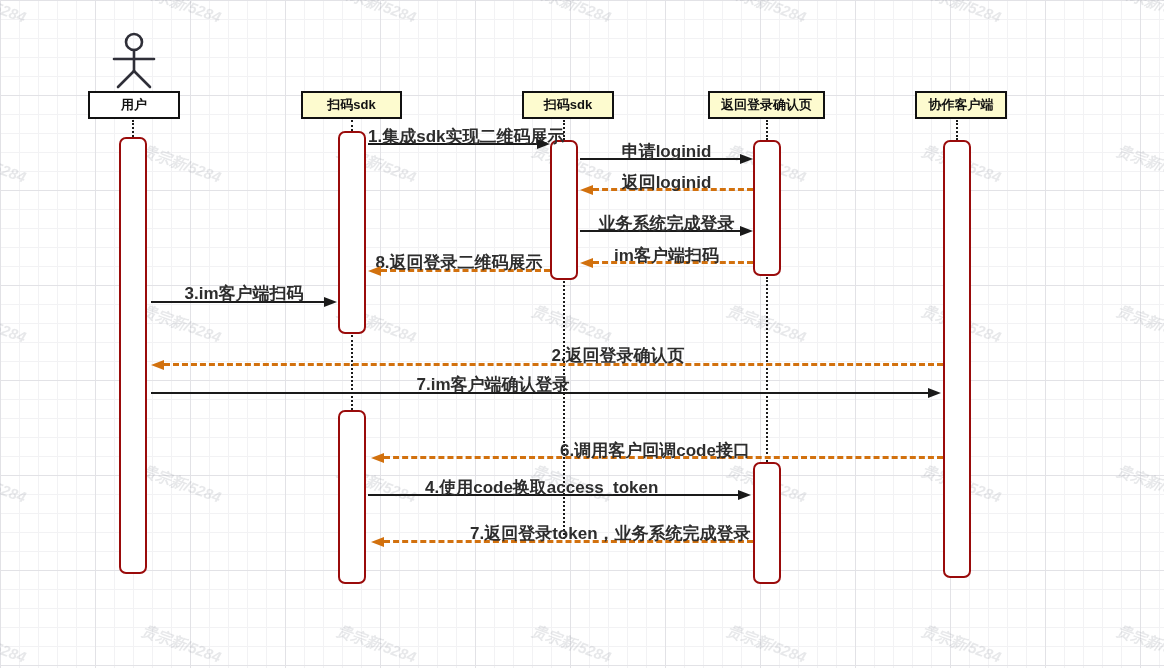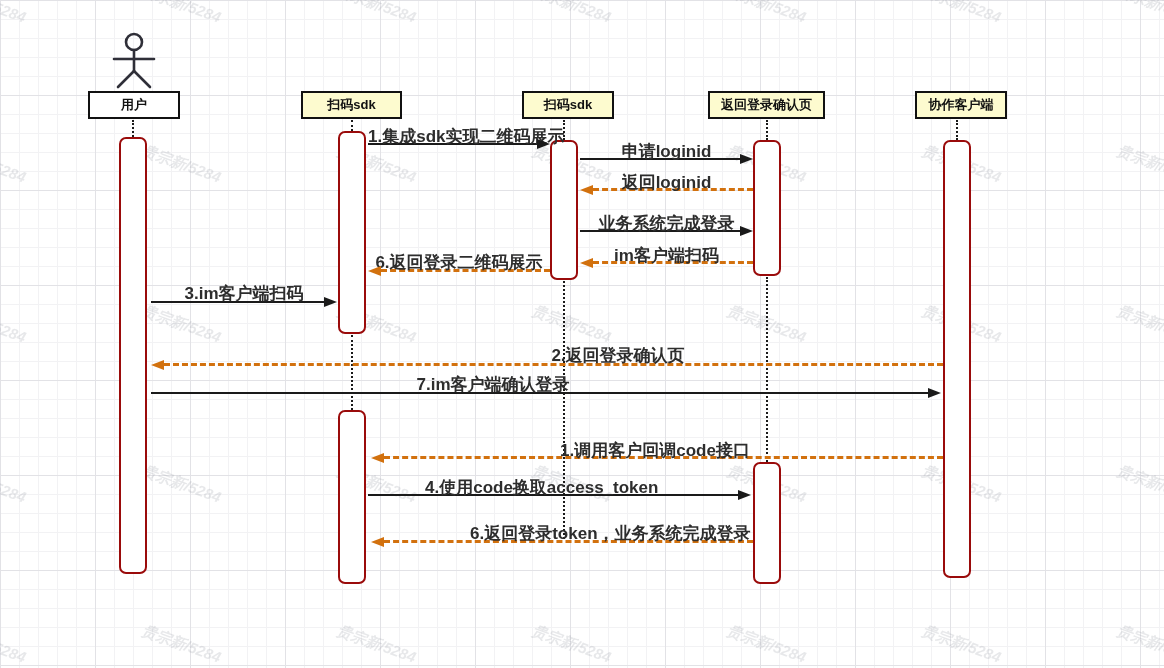--- a/index.html
+++ b/index.html
@@ -147,21 +147,21 @@
     <div class="head-r" style="left:740px;top:226px"></div>
   </div>
 
   <div>
     <span class="msg-label" style="left:580px;top:244px;width:173px">im客户端扫码</span>
     <div class="line-dashed" style="left:593px;top:261px;width:160px"></div>
     <div class="head-l" style="left:580px;top:258px"></div>
   </div>
 
   <div>
-    <span class="msg-label" style="left:368px;top:251px;width:182px">6.返回登录二维码展示</span>
+    <span class="msg-label" style="left:368px;top:251px;width:182px">8.返回登录二维码展示</span>
     <div class="line-dashed" style="left:381px;top:269px;width:169px"></div>
     <div class="head-l" style="left:368px;top:266px"></div>
   </div>
 
   <div>
     <span class="msg-label" style="left:151px;top:282px;width:186px">3.im客户端扫码</span>
     <div class="line-solid" style="left:151px;top:301px;width:174px"></div>
     <div class="head-r" style="left:324px;top:297px"></div>
   </div>
 
@@ -171,30 +171,30 @@
     <div class="head-l" style="left:151px;top:360px"></div>
   </div>
 
   <div>
     <span class="msg-label" style="left:393px;top:373px;width:200px">7.im客户端确认登录</span>
     <div class="line-solid" style="left:151px;top:392px;width:778px"></div>
     <div class="head-r" style="left:928px;top:388px"></div>
   </div>
 
   <div>
-    <span class="msg-label" style="left:555px;top:439px;width:200px">1.调用客户回调code接口</span>
+    <span class="msg-label" style="left:555px;top:439px;width:200px">6.调用客户回调code接口</span>
     <div class="line-dashed" style="left:384px;top:456px;width:559px"></div>
     <div class="head-l" style="left:371px;top:453px"></div>
   </div>
 
   <div>
     <span class="msg-label" style="left:425px;top:476px;width:200px">4.使用code换取access_token</span>
     <div class="line-solid" style="left:368px;top:494px;width:370px"></div>
     <div class="head-r" style="left:738px;top:490px"></div>
   </div>
 
   <div>
-    <span class="msg-label" style="left:470px;top:522px;width:260px">6.返回登录token，业务系统完成登录</span>
+    <span class="msg-label" style="left:470px;top:522px;width:260px">7.返回登录token，业务系统完成登录</span>
     <div class="line-dashed" style="left:384px;top:540px;width:369px"></div>
     <div class="head-l" style="left:371px;top:537px"></div>
   </div>
 
 </div>
 
 </body></html>

